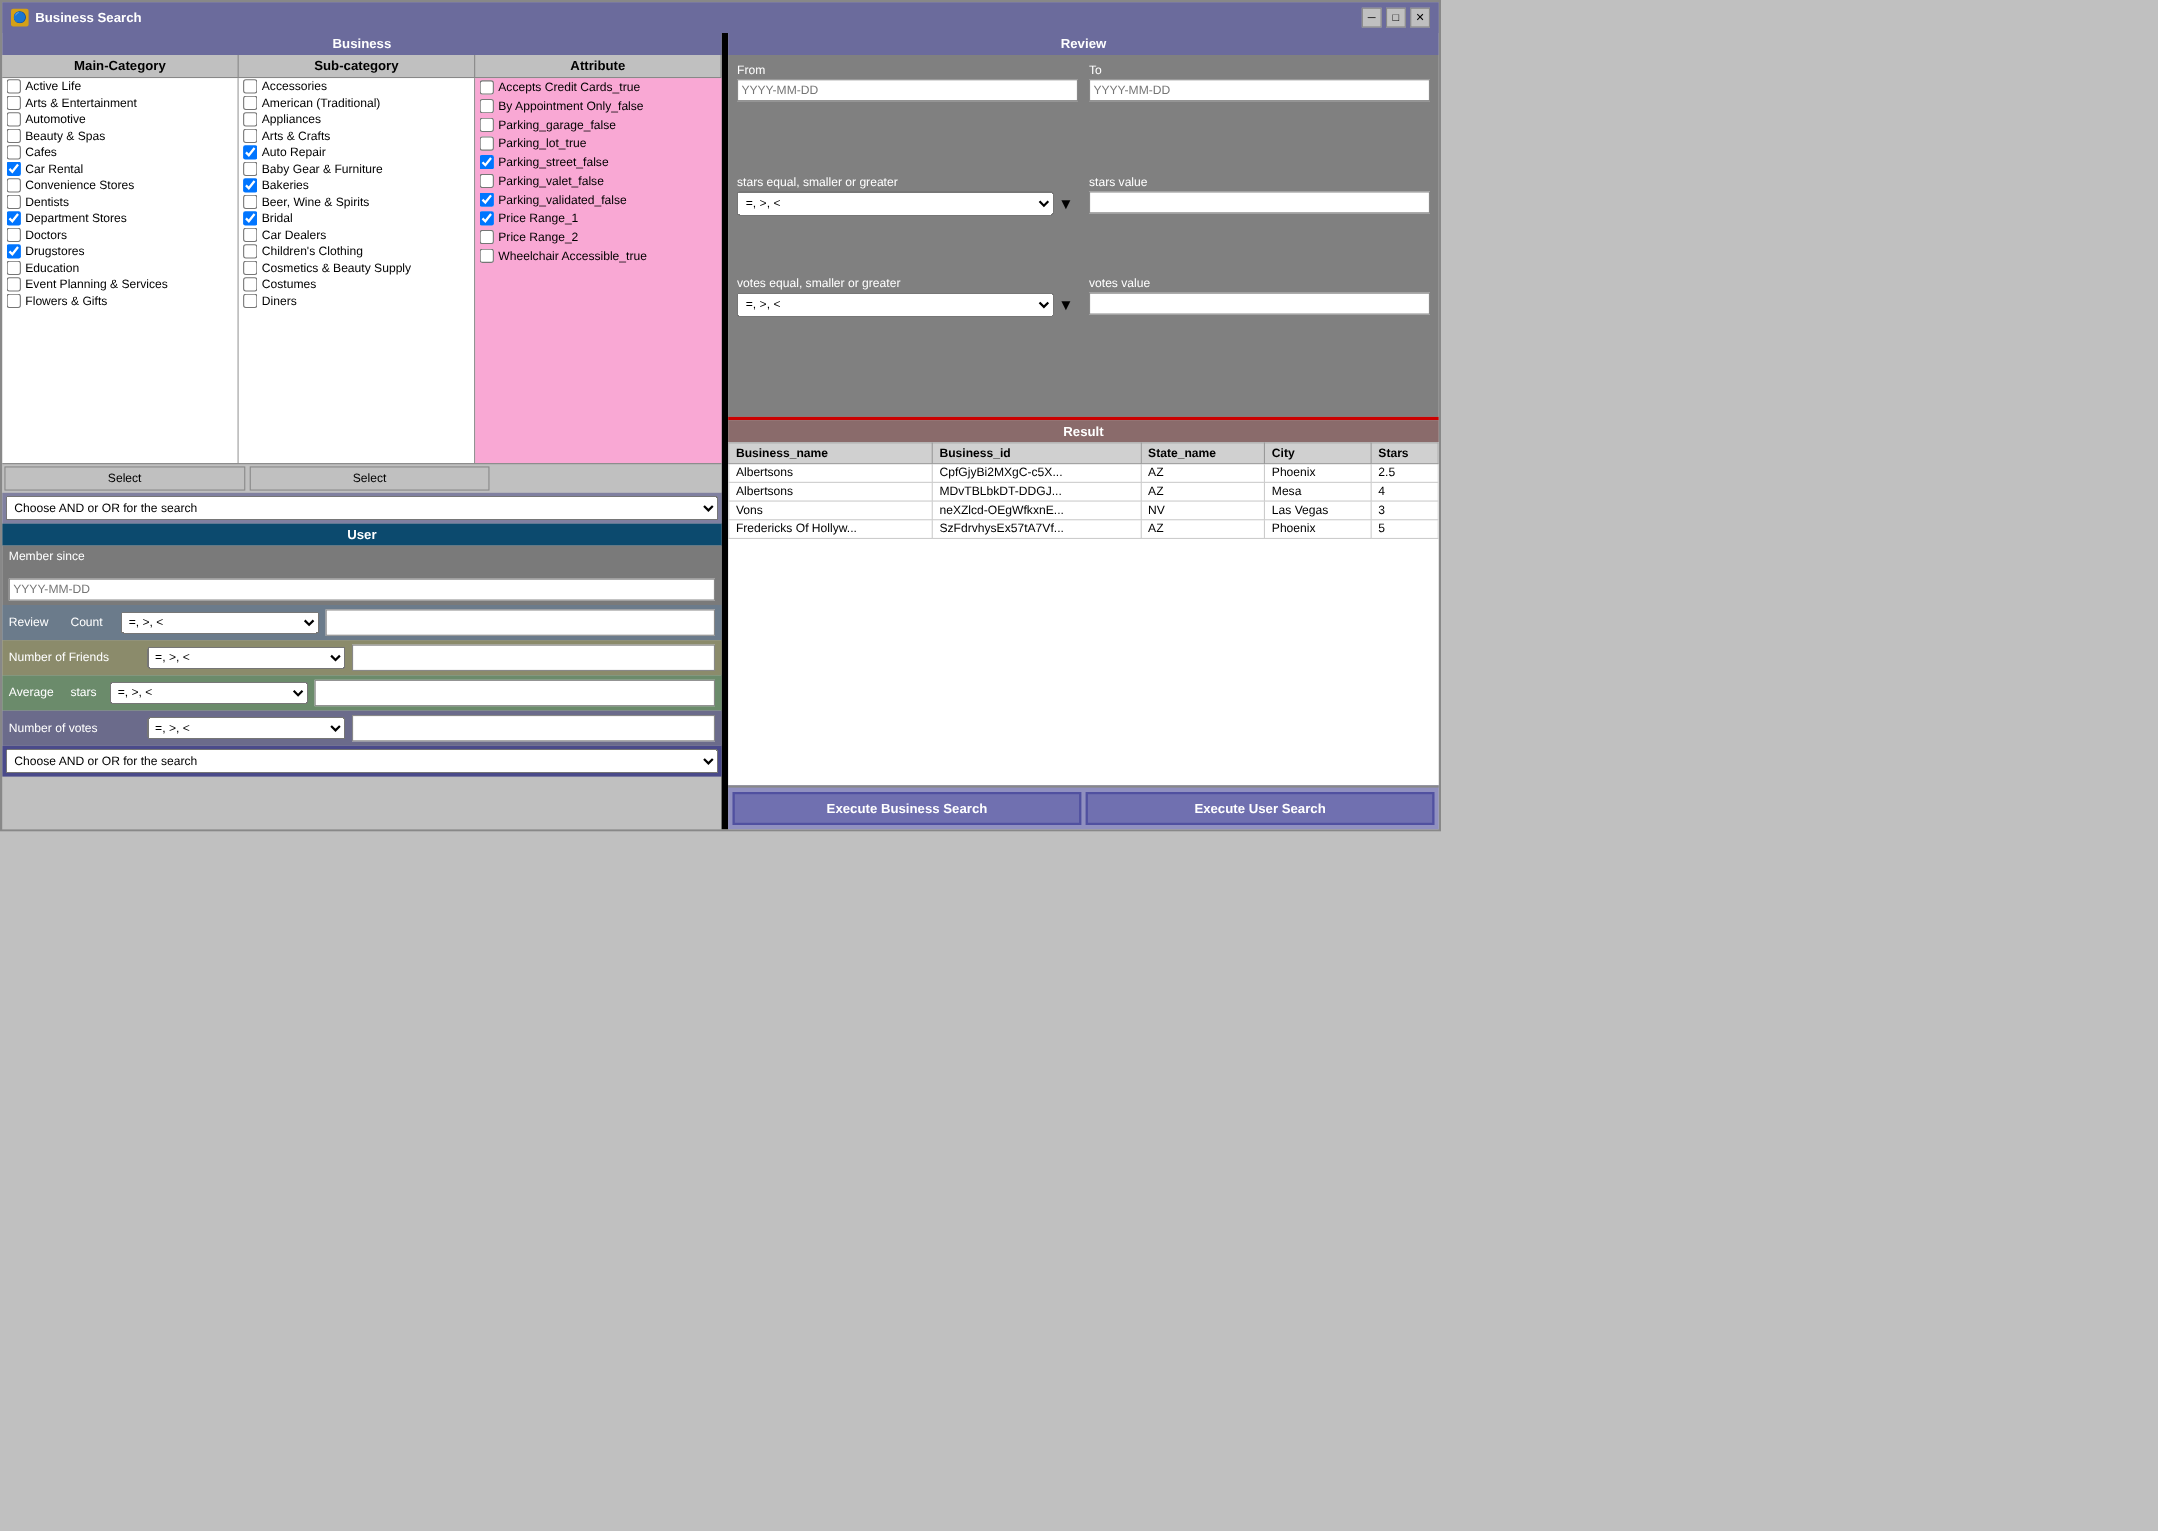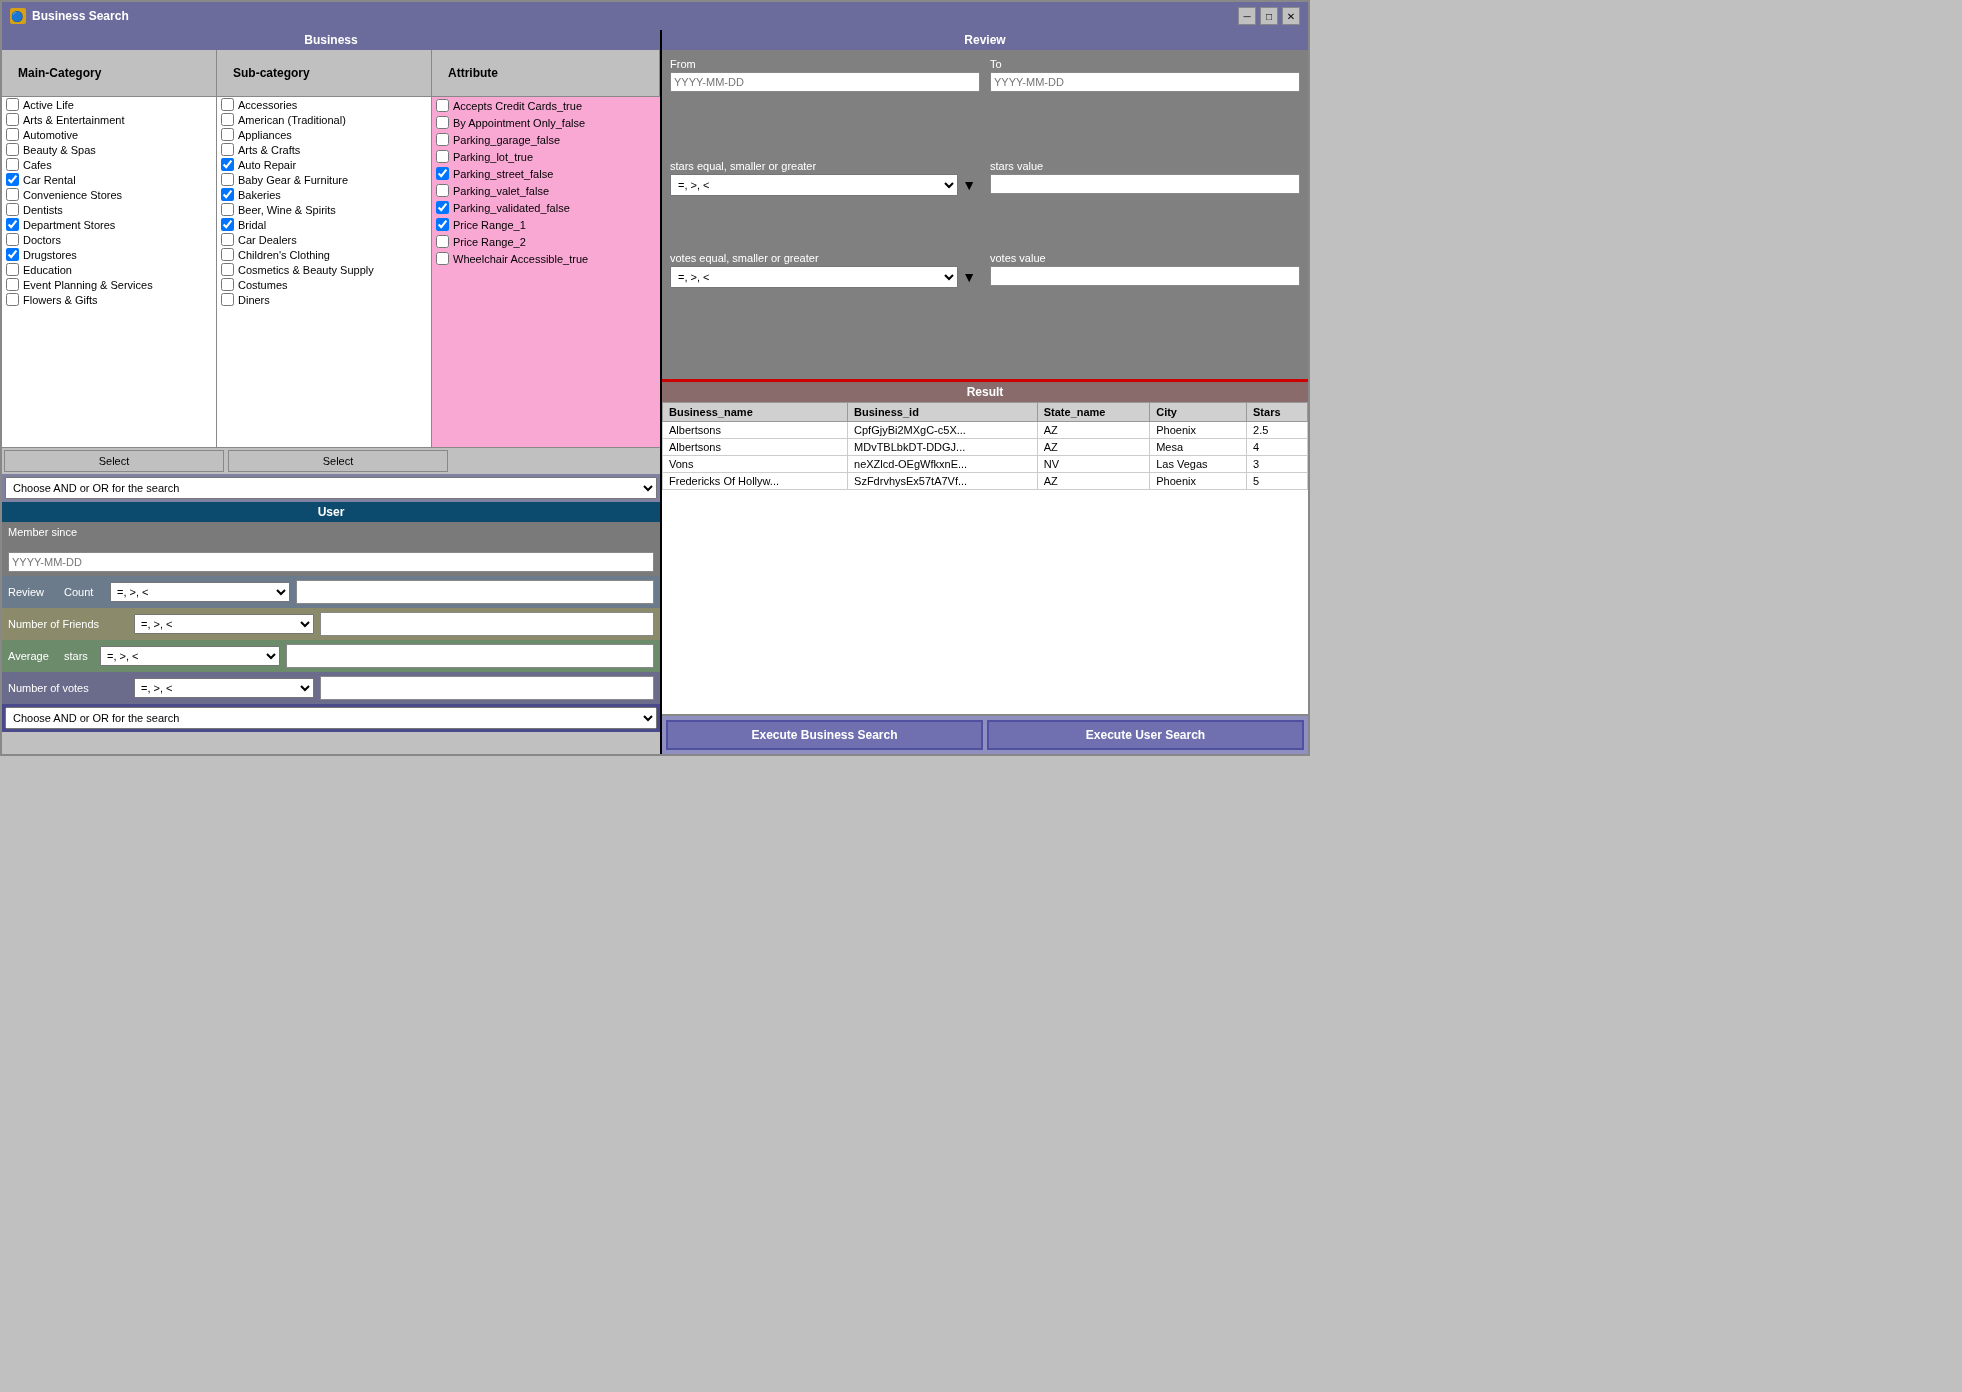--- a/index.html
+++ b/index.html
@@ -10,26 +10,26 @@
     .title-bar { background: #6b6b9c; color: white; display: flex; align-items: center; justify-content: space-between; padding: 4px 8px; height: 28px; }
     .title-bar-left { display: flex; align-items: center; gap: 6px; }
     .title-bar-icon { width: 16px; height: 16px; background: #d4a017; border-radius: 2px; display: flex; align-items: center; justify-content: center; font-size: 10px; }
     .title-bar-title { font-size: 12px; font-weight: bold; color: white; }
     .title-bar-controls { display: flex; gap: 4px; }
     .title-bar-btn { width: 18px; height: 18px; background: #c0c0c0; border: 1px solid #888; display: flex; align-items: center; justify-content: center; font-size: 10px; cursor: pointer; color: #000; }
 
     .main-content { display: flex; flex: 1; overflow: hidden; }
 
     
-    .left-panel { width: 660px; display: flex; flex-direction: column; border-right: 2px solid #000000; }
+    .left-panel { width: 660px; display: flex; flex-direction: column; border-right: 6px solid #000000; }
 
     .business-section { background: #6b6b9c; color: white; text-align: center; padding: 3px; font-weight: bold; font-size: 12px; }
 
     .columns-header { display: flex; background: #c0c0c0; border-bottom: 1px solid #888; }
-    .col-header { padding: 16px; font-weight: bold; border-right: 1px solid #888; }
+    .col-header { text-align: center; padding: 3px; font-weight: bold; border-right: 1px solid #888; }
     .col-main { width: 215px; }
     .col-sub { width: 215px; }
     .col-attr { flex: 1; }
 
     .columns-body { display: flex; height: 350px; }
 
     .main-cat-col { width: 215px; border-right: 1px solid #888; overflow-y: scroll; background: white; }
     .sub-cat-col { width: 215px; border-right: 1px solid #888; overflow-y: scroll; background: white; }
     .attr-col { flex: 1; overflow-y: auto; background: #f9a8d4; }
 

